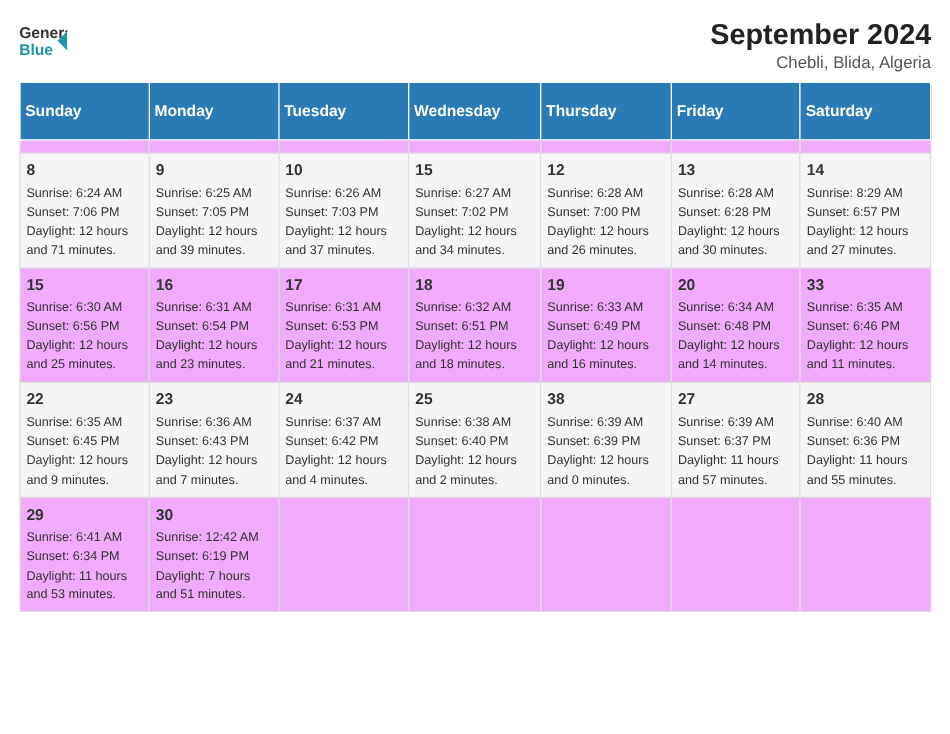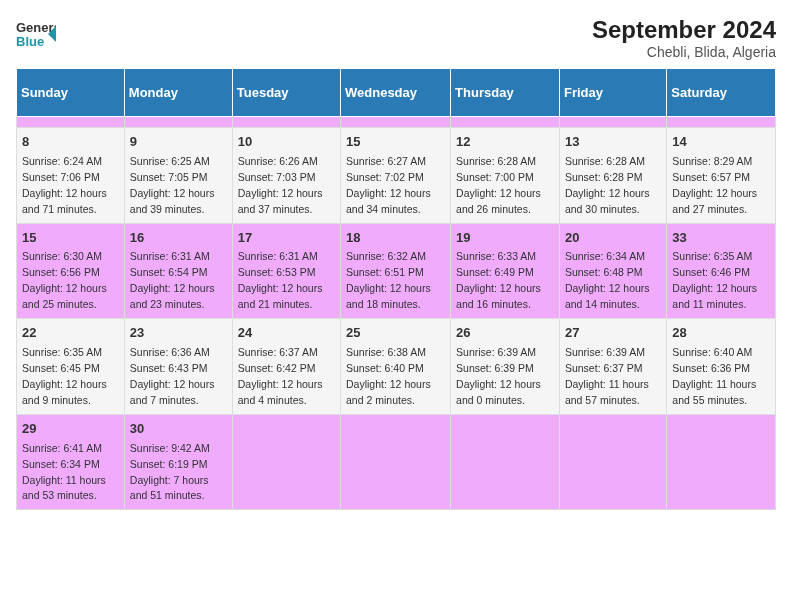--- a/index.html
+++ b/index.html
@@ -133,27 +133,27 @@
         <td><span class="day-num">18</span><span class="day-info">Sunrise: 6:32 AM</span><br><span class="day-info">Sunset: 6:51 PM</span><br><span class="day-info">Daylight: 12 hours and 18 minutes.</span></td>
         <td><span class="day-num">19</span><span class="day-info">Sunrise: 6:33 AM</span><br><span class="day-info">Sunset: 6:49 PM</span><br><span class="day-info">Daylight: 12 hours and 16 minutes.</span></td>
         <td><span class="day-num">20</span><span class="day-info">Sunrise: 6:34 AM</span><br><span class="day-info">Sunset: 6:48 PM</span><br><span class="day-info">Daylight: 12 hours and 14 minutes.</span></td>
         <td><span class="day-num">33</span><span class="day-info">Sunrise: 6:35 AM</span><br><span class="day-info">Sunset: 6:46 PM</span><br><span class="day-info">Daylight: 12 hours and 11 minutes.</span></td>
       </tr>
       <tr>
         <td><span class="day-num">22</span><span class="day-info">Sunrise: 6:35 AM</span><br><span class="day-info">Sunset: 6:45 PM</span><br><span class="day-info">Daylight: 12 hours and 9 minutes.</span></td>
         <td><span class="day-num">23</span><span class="day-info">Sunrise: 6:36 AM</span><br><span class="day-info">Sunset: 6:43 PM</span><br><span class="day-info">Daylight: 12 hours and 7 minutes.</span></td>
         <td><span class="day-num">24</span><span class="day-info">Sunrise: 6:37 AM</span><br><span class="day-info">Sunset: 6:42 PM</span><br><span class="day-info">Daylight: 12 hours and 4 minutes.</span></td>
         <td><span class="day-num">25</span><span class="day-info">Sunrise: 6:38 AM</span><br><span class="day-info">Sunset: 6:40 PM</span><br><span class="day-info">Daylight: 12 hours and 2 minutes.</span></td>
-        <td><span class="day-num">26</span><span class="day-info">Sunrise: 6:39 AM</span><br><span class="day-info">Sunset: 6:39 PM</span><br><span class="day-info">Daylight: 12 hours and 0 minutes.</span></td>
+        <td><span class="day-num">38</span><span class="day-info">Sunrise: 6:39 AM</span><br><span class="day-info">Sunset: 6:39 PM</span><br><span class="day-info">Daylight: 12 hours and 0 minutes.</span></td>
         <td><span class="day-num">27</span><span class="day-info">Sunrise: 6:39 AM</span><br><span class="day-info">Sunset: 6:37 PM</span><br><span class="day-info">Daylight: 11 hours and 57 minutes.</span></td>
         <td><span class="day-num">28</span><span class="day-info">Sunrise: 6:40 AM</span><br><span class="day-info">Sunset: 6:36 PM</span><br><span class="day-info">Daylight: 11 hours and 55 minutes.</span></td>
       </tr>
       <tr>
         <td><span class="day-num">29</span><span class="day-info">Sunrise: 6:41 AM</span><br><span class="day-info">Sunset: 6:34 PM</span><br><span class="day-info">Daylight: 11 hours and 53 minutes.</span></td>
-        <td><span class="day-num">30</span><span class="day-info">Sunrise: 9:42 AM</span><br><span class="day-info">Sunset: 6:19 PM</span><br><span class="day-info">Daylight: 7 hours and 51 minutes.</span></td>
+        <td><span class="day-num">30</span><span class="day-info">Sunrise: 12:42 AM</span><br><span class="day-info">Sunset: 6:19 PM</span><br><span class="day-info">Daylight: 7 hours and 51 minutes.</span></td>
         <td class="empty"></td>
         <td class="empty"></td>
         <td class="empty"></td>
         <td class="empty"></td>
         <td class="empty"></td>
       </tr>
     </tbody>
 </table>
 
 </body></html>

